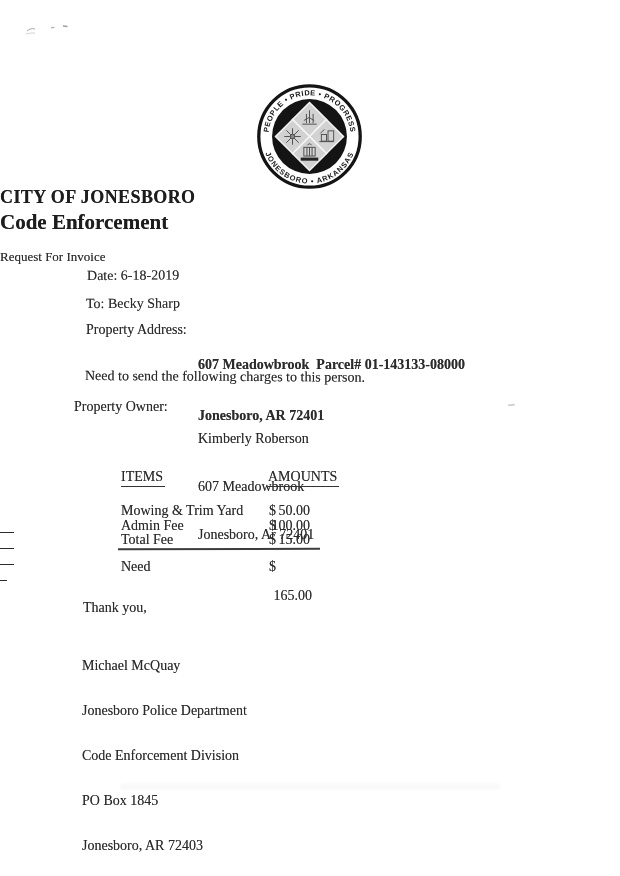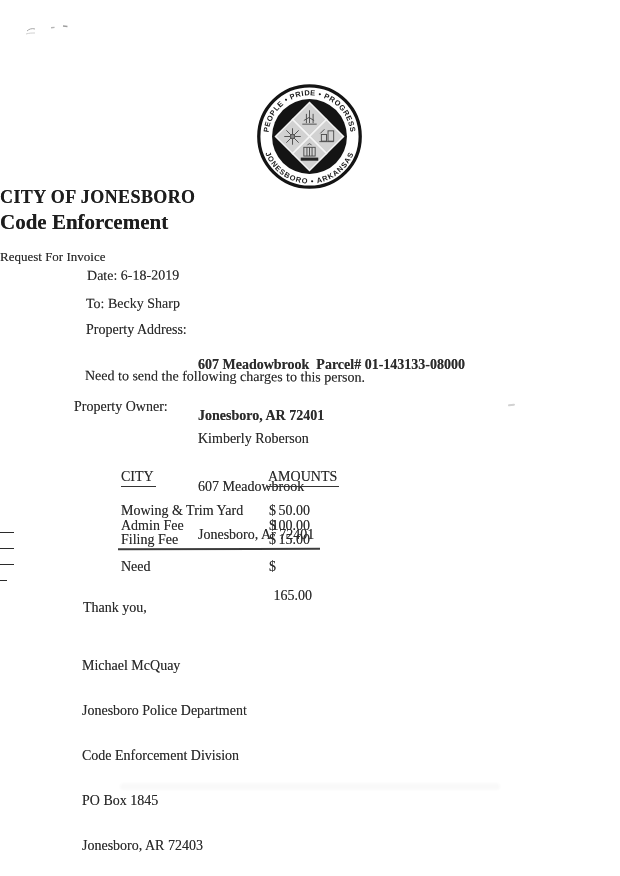--- a/index.html
+++ b/index.html
@@ -129,35 +129,35 @@
 
   <div class="abs t tilt-dn1" style="left:85px;top:368px;">Need to send the following charges to this person.</div>
 
   <div class="abs t" style="left:74px;top:399px;">Property Owner:</div>
   <div class="abs t vals owner-vals" style="left:198px;top:399px;">
     <div>Kimberly Roberson</div>
     <div>607 Meadowbrook</div>
     <div>Jonesboro, Ar 72401</div>
   </div>
 
-  <div class="abs t col-head" style="left:121px;top:469px;">CITY</div>
+  <div class="abs t col-head" style="left:121px;top:469px;">ITEMS</div>
   <div class="abs t col-head" style="left:268px;top:469px;">AMOUNTS</div>
 
   <div class="charge-row t" style="top:503px;text-decoration:underline;">
     <span class="c-item">Mowing &amp; Trim Yard</span>
     <span class="c-cur">$</span>
     <span class="c-amt">50.00</span>
   </div>
   <div class="charge-row t" style="top:517.5px;">
     <span class="c-item">Admin Fee</span>
     <span class="c-cur">$</span>
     <span class="c-amt">100.00</span>
   </div>
   <div class="charge-row t" style="top:532px;">
-    <span class="c-item">Filing Fee</span>
+    <span class="c-item">Total Fee</span>
     <span class="c-cur">$</span>
     <span class="c-amt">15.00</span>
   </div>
 
   <div class="abs rule" style="left:118px;top:548px;width:202px;"></div>
 
   <div class="charge-row t" style="top:558.5px;">
     <span class="c-item">Need</span>
     <span class="c-cur">$</span>
     <span class="c-amt total-amt">165.00</span>

